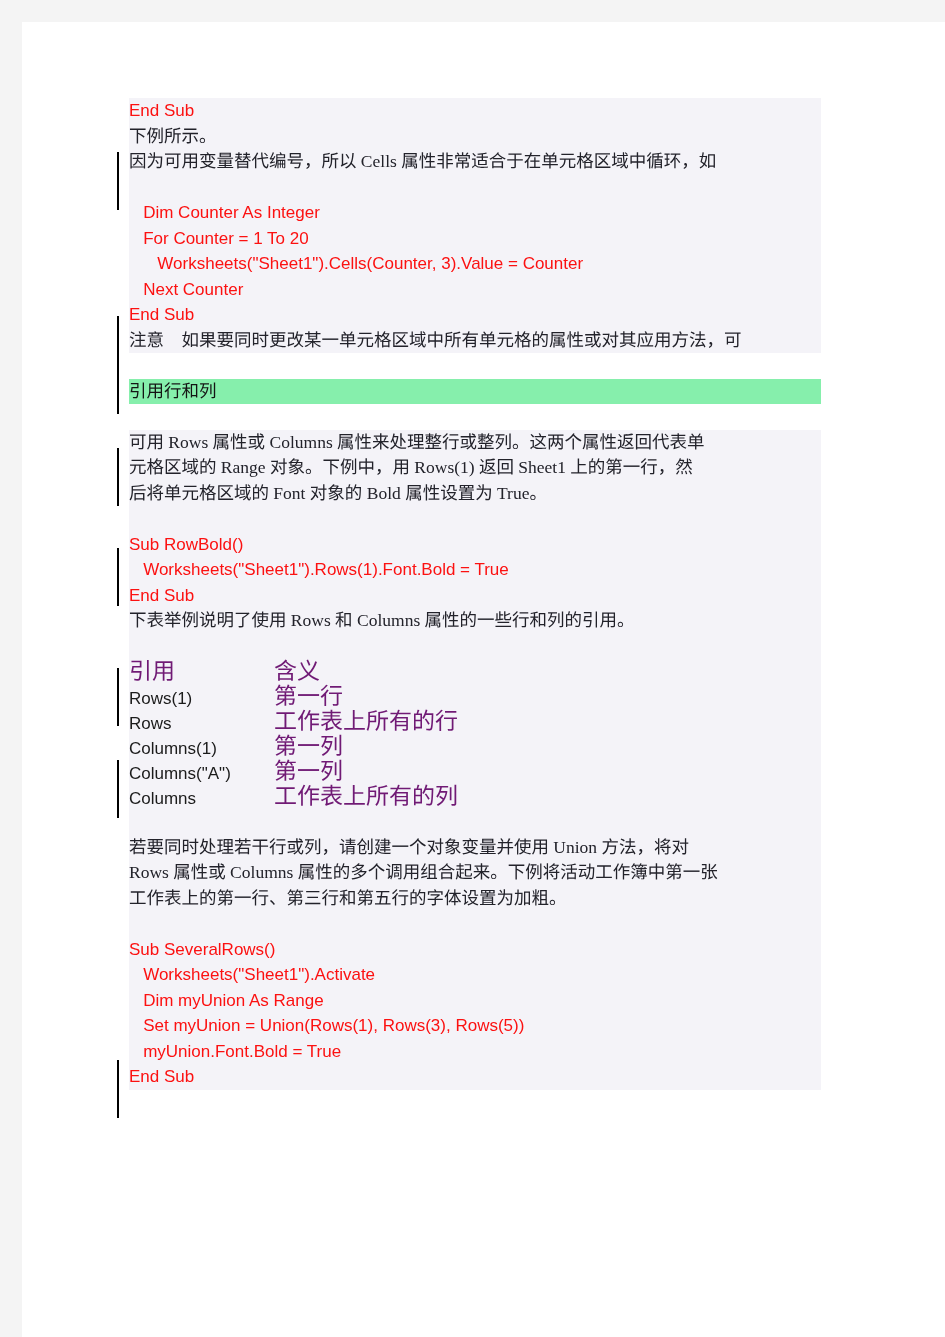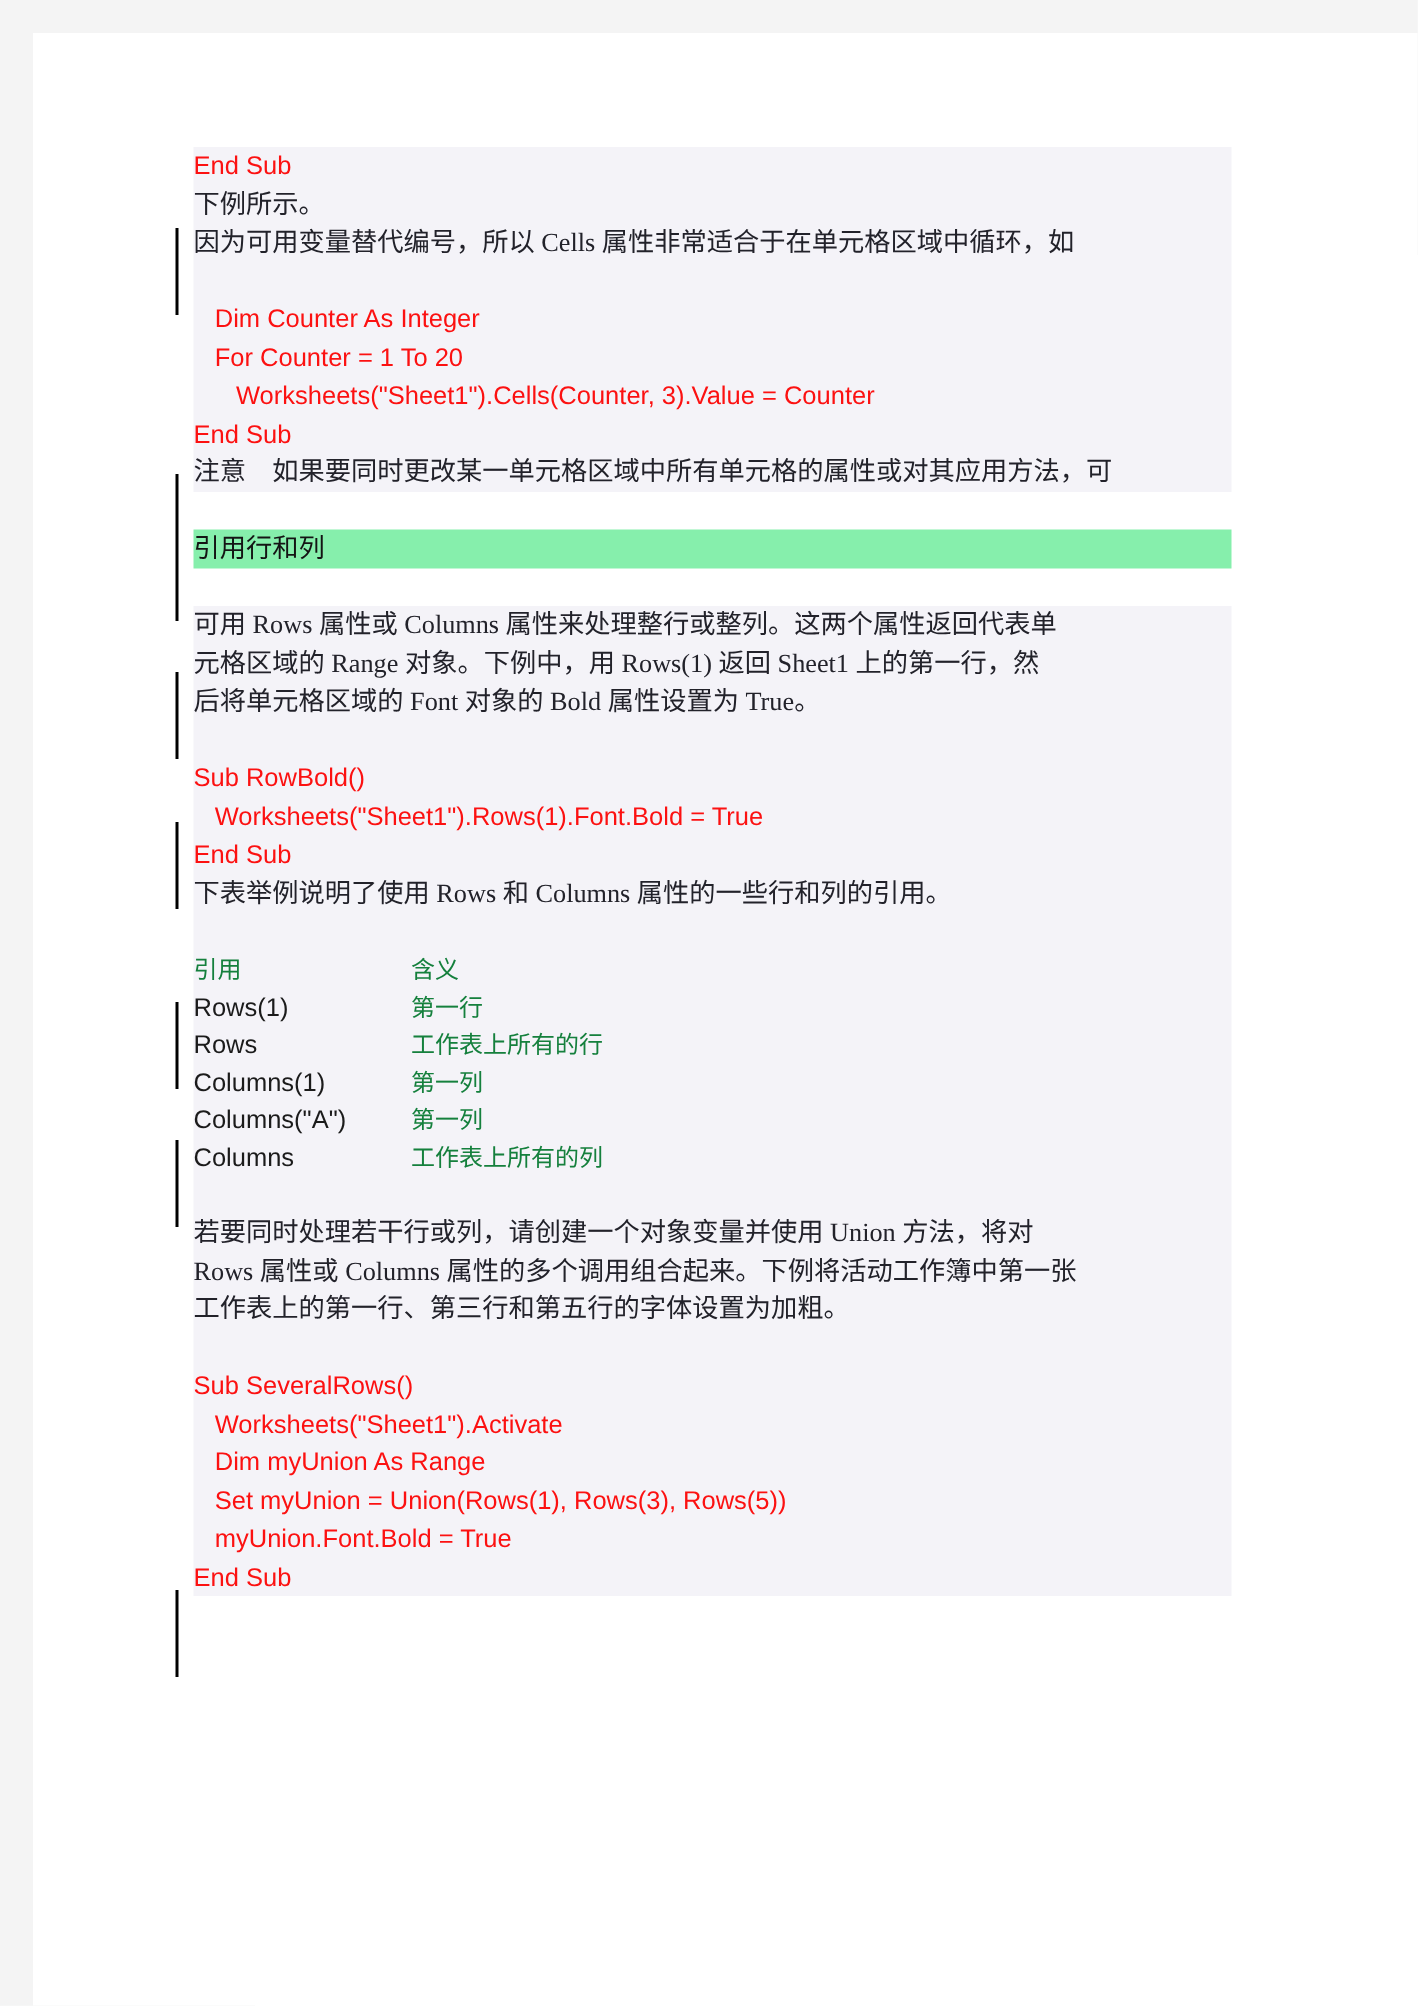--- a/index.html
+++ b/index.html
@@ -105,22 +105,22 @@
   .tbl-row .c1 {
     display: inline-block;
     font-family: "Liberation Sans", "DejaVu Sans", sans-serif;
     font-size: 17px;
     color: #1b1b1b;
     vertical-align: baseline;
   }
   .tbl-row .c2 {
     display: inline-block;
     font-family: Liberation Serif, serif;
-    font-size: 16px;
-    color: #15803d;
+    font-size: 23px;
+    color: #701a75;
     vertical-align: baseline;
   }
 
   
   .changebar {
     position: absolute;
     left: 95px;
     width: 2px;
     background: #000000;
   }
@@ -143,20 +143,21 @@
   <div id="content">
 
     <div class="blk shade" id="blk1">
         <span class="code-line">End Sub</span>
         <span class="line body-line">下例所示。</span>
         <span class="line body-line">因为可用变量替代编号，所以 Cells 属性非常适合于在单元格区域中循环，如</span>
         <span class="blank"></span>
         <span class="code-line">   Dim Counter As Integer</span>
         <span class="code-line">   For Counter = 1 To 20</span>
         <span class="code-line">      Worksheets("Sheet1").Cells(Counter, 3).Value = Counter</span>
+        <span class="code-line">   Next Counter</span>
         <span class="code-line">End Sub</span>
         <span class="line body-line">注意　如果要同时更改某一单元格区域中所有单元格的属性或对其应用方法，可</span>
       </div>
 
     <div class="blank"></div>
 
     <div class="plain">
       <h2 class="heading">引用行和列</h2>
     </div>
 

